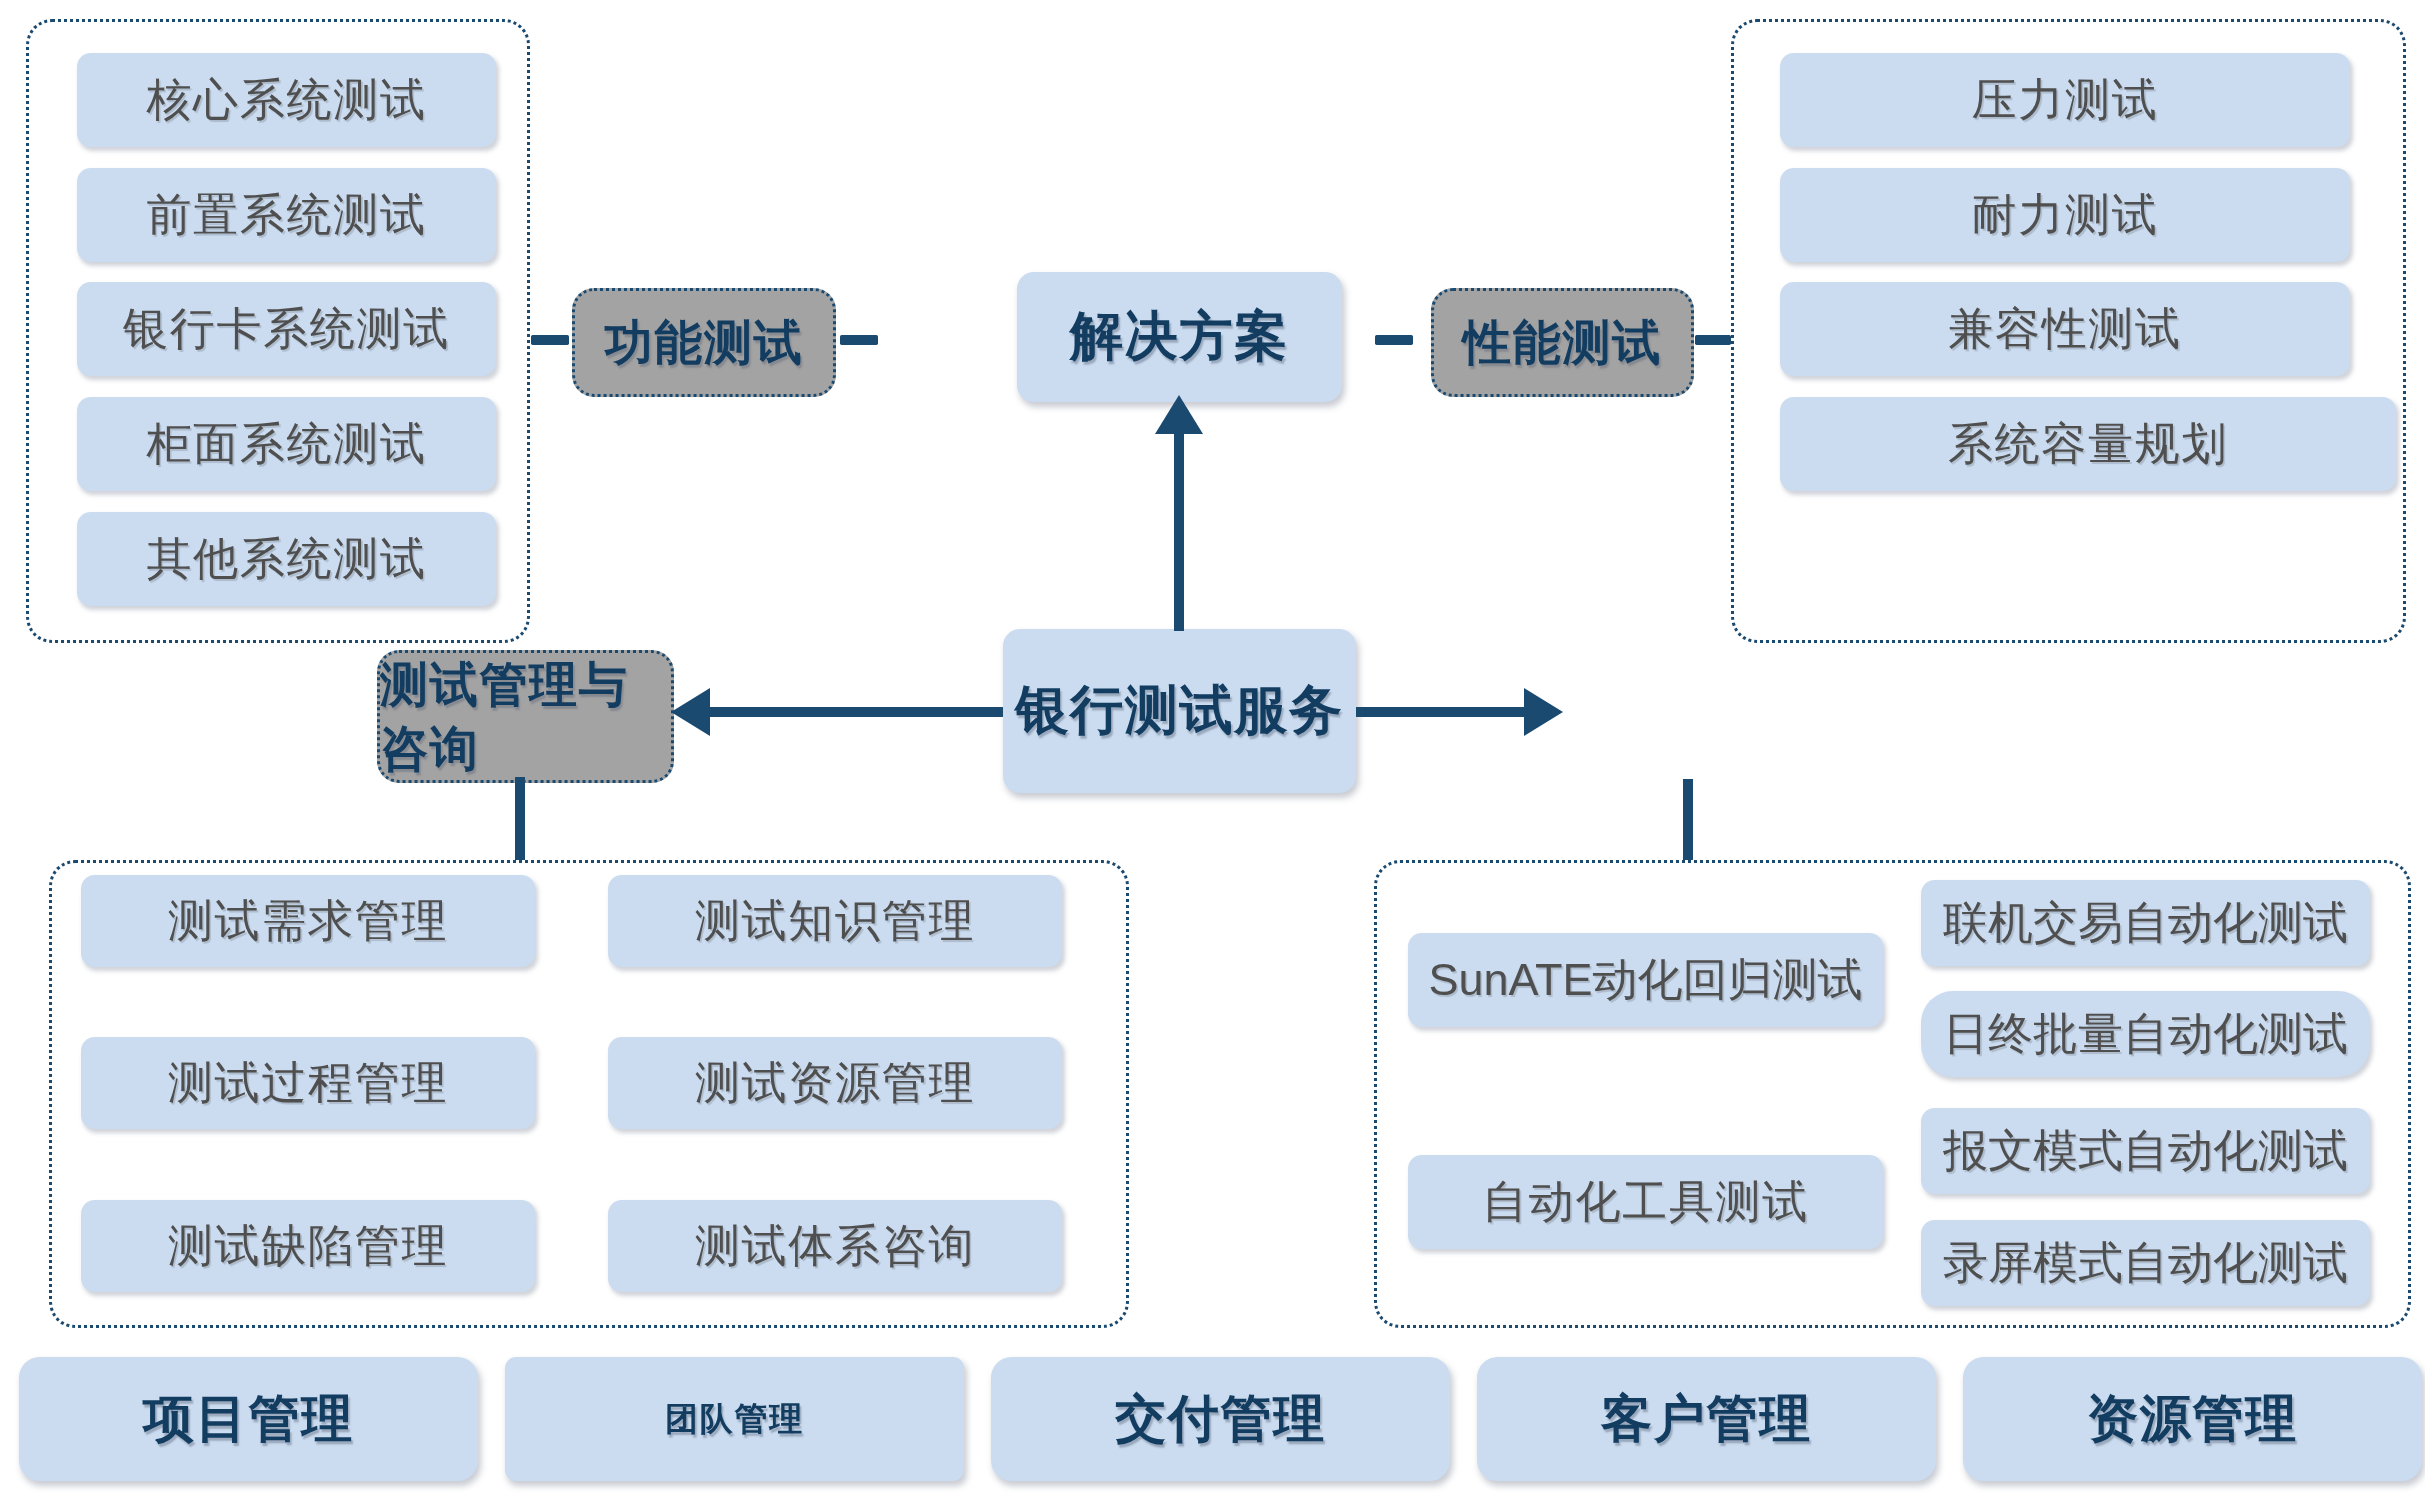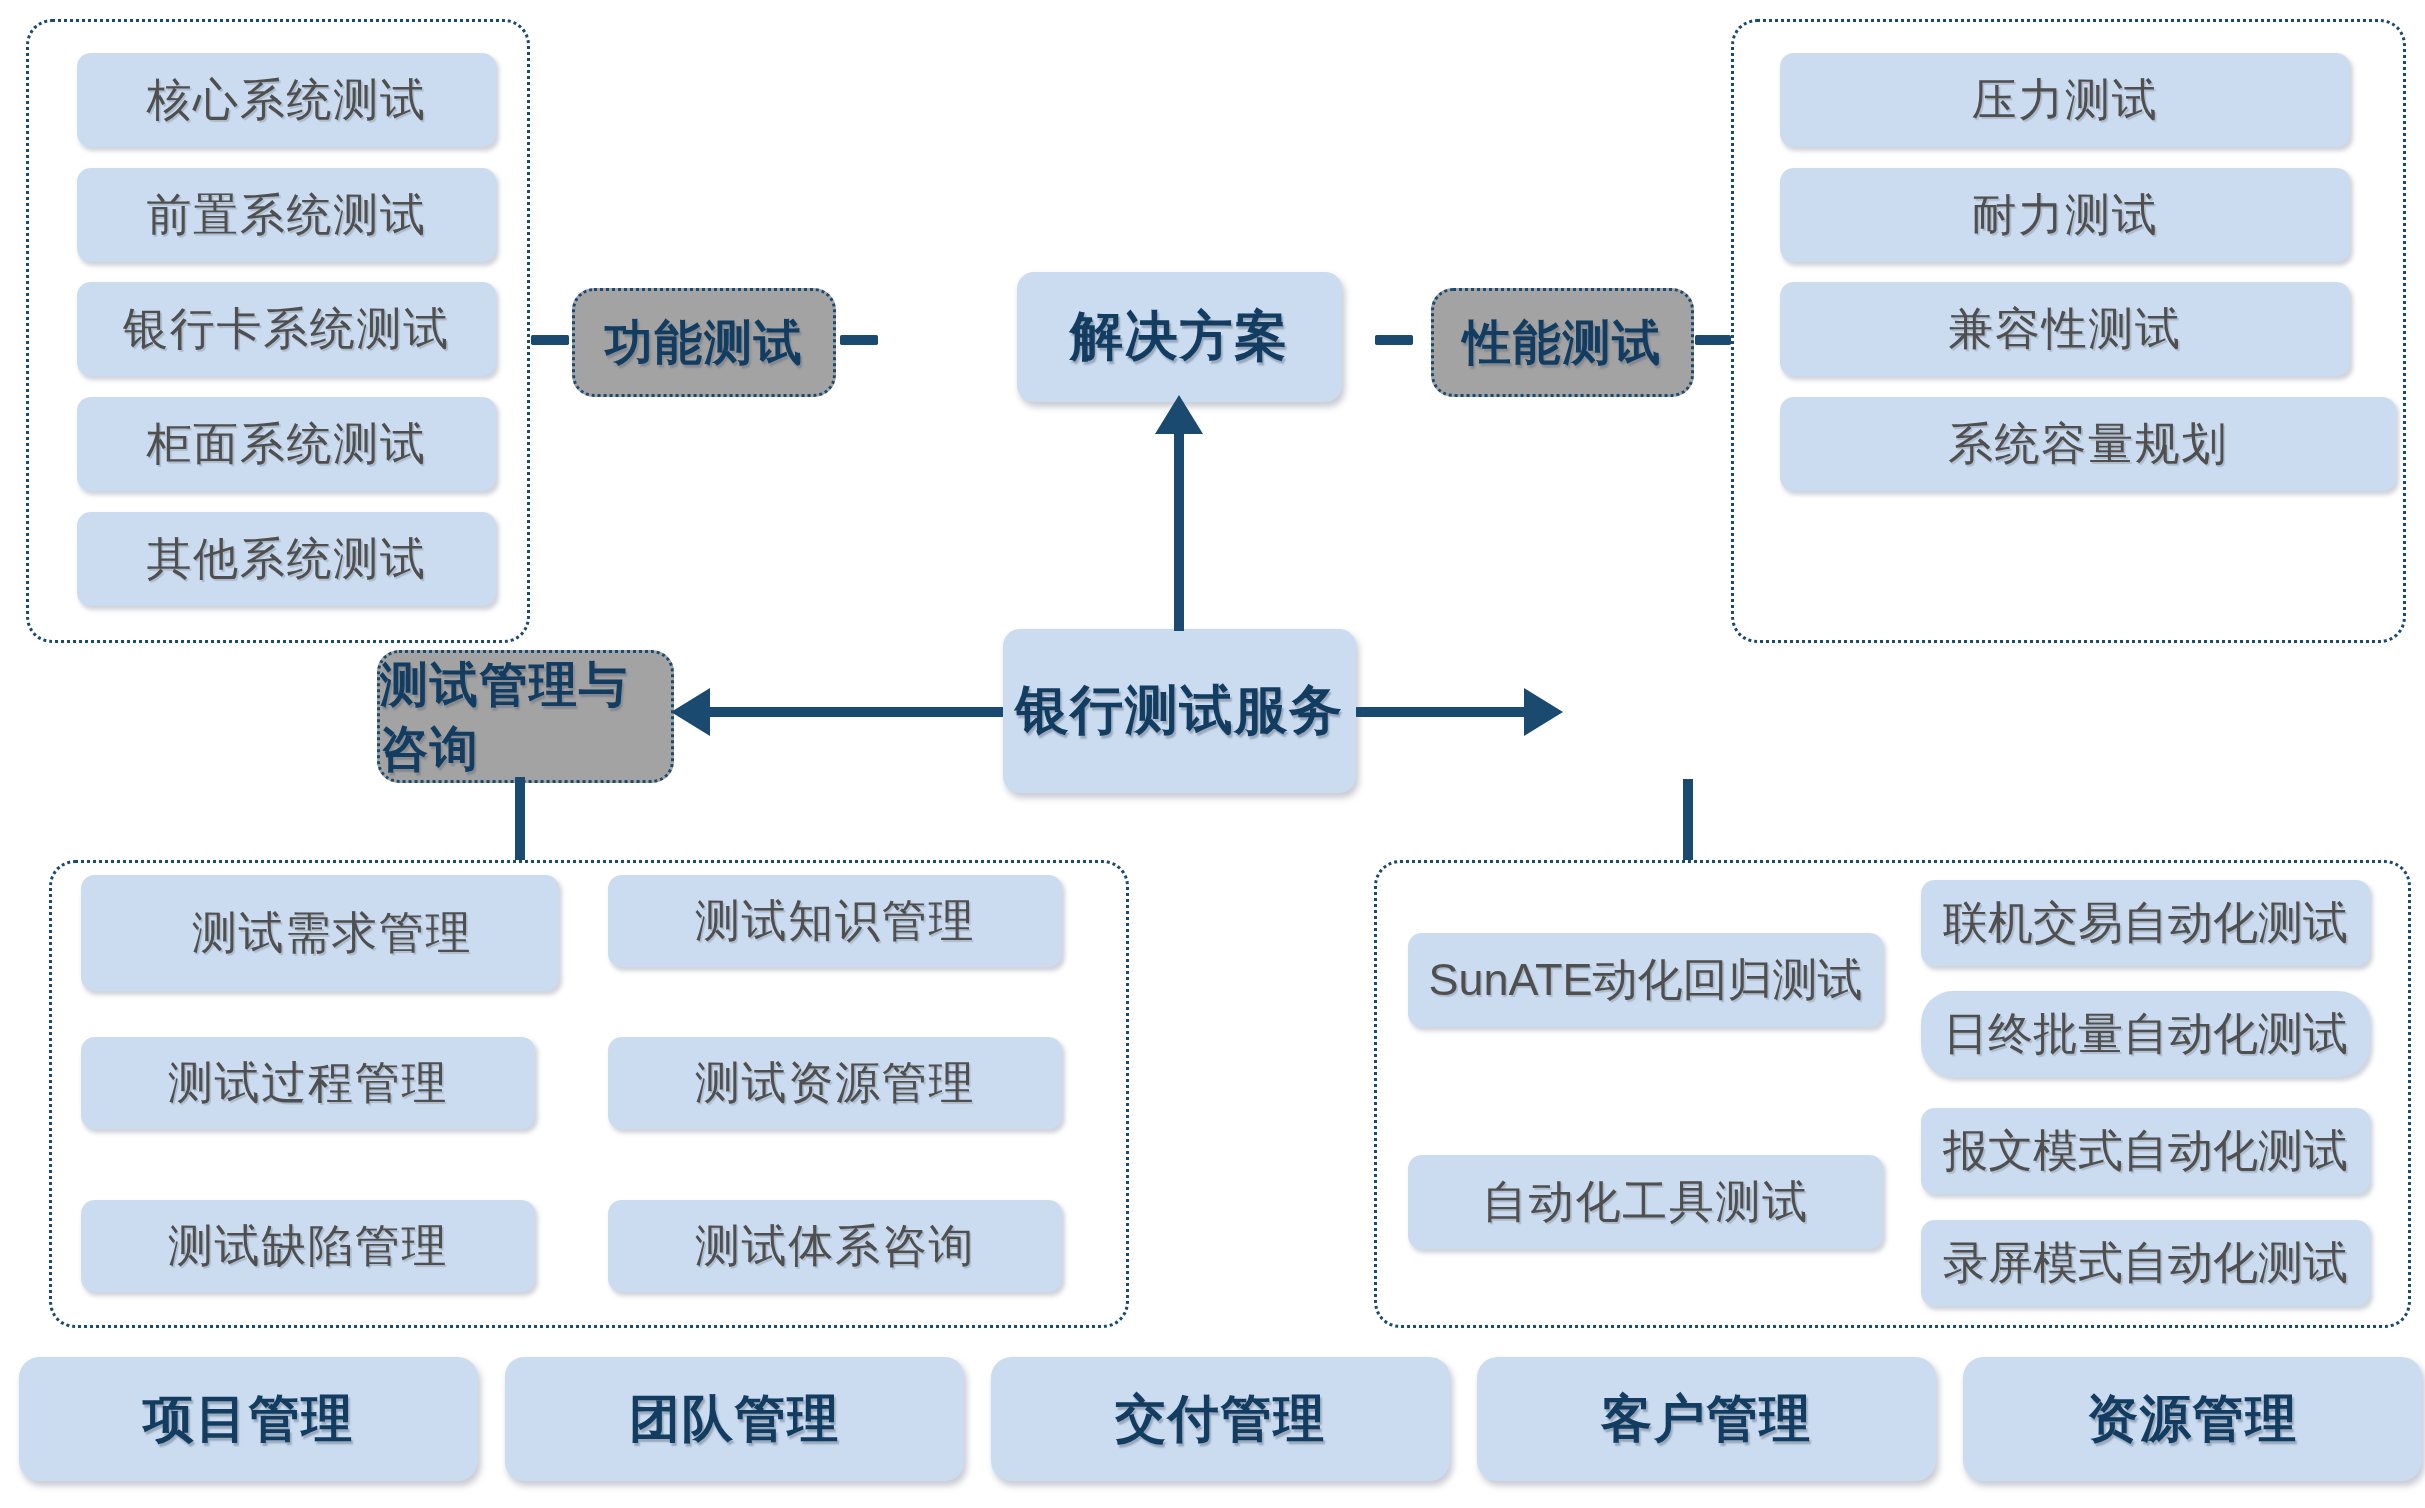--- a/index.html
+++ b/index.html
@@ -88,35 +88,35 @@
   </div>
   <div class="vline" style="left:515px;top:777px;height:83px;"></div>
 
   <div>
     <div class="shaft-h" style="left:1356px;top:707px;width:169px;"></div>
     <div class="tri tri-right" style="left:1524px;top:688px;"></div>
   </div>
   <div class="vline" style="left:1683px;top:779px;height:81px;"></div>
 
   <div class="group" style="left:49px;top:860px;width:1074px;height:462px;"></div>
-  <div class="chip" style="left:81px;top:875px;width:454px;height:116px;padding-left:24px;">测试需求管理</div>
+  <div class="chip" style="left:81px;top:875px;width:454px;height:92px;">测试需求管理</div>
   <div class="chip" style="left:608px;top:875px;width:454px;height:92px;">测试知识管理</div>
   <div class="chip" style="left:81px;top:1037px;width:454px;height:92px;">测试过程管理</div>
   <div class="chip" style="left:608px;top:1037px;width:454px;height:92px;">测试资源管理</div>
   <div class="chip" style="left:81px;top:1200px;width:454px;height:92px;">测试缺陷管理</div>
   <div class="chip" style="left:608px;top:1200px;width:454px;height:92px;">测试体系咨询</div>
 
   <div class="group" style="left:1374px;top:860px;width:1031px;height:462px;"></div>
   <div class="chip" style="left:1408px;top:933px;width:475px;height:94px;letter-spacing:0;">SunATE动化回归测试</div>
   <div class="chip" style="left:1408px;top:1155px;width:475px;height:94px;">自动化工具测试</div>
   <div class="chip" style="left:1921px;top:880px;width:449px;height:86px;letter-spacing:0;">联机交易自动化测试</div>
   <div class="chip" style="left:1921px;top:991px;width:449px;height:86px;letter-spacing:0;border-radius:32px;">日终批量自动化测试</div>
   <div class="chip" style="left:1921px;top:1108px;width:449px;height:86px;letter-spacing:0;">报文模式自动化测试</div>
   <div class="chip" style="left:1921px;top:1220px;width:449px;height:86px;letter-spacing:0;">录屏模式自动化测试</div>
 
   <div class="node-solid" style="left:19px;top:1357px;width:459px;height:124px;font-size:51px;border-radius:20.5px;">项目管理</div>
-  <div class="node-solid" style="left:505px;top:1357px;width:459px;height:124px;font-size:51px;border-radius:19px;">团队管理</div>
+  <div class="node-solid" style="left:505px;top:1357px;width:459px;height:124px;font-size:33px;border-radius:11px;">团队管理</div>
   <div class="node-solid" style="left:991px;top:1357px;width:459px;height:124px;font-size:51px;border-radius:20.5px;">交付管理</div>
   <div class="node-solid" style="left:1477px;top:1357px;width:459px;height:124px;font-size:51px;border-radius:20.5px;">客户管理</div>
   <div class="node-solid" style="left:1963px;top:1357px;width:459px;height:124px;font-size:51px;border-radius:20.5px;">资源管理</div>
 
 </div>
 
 
 </body></html>

